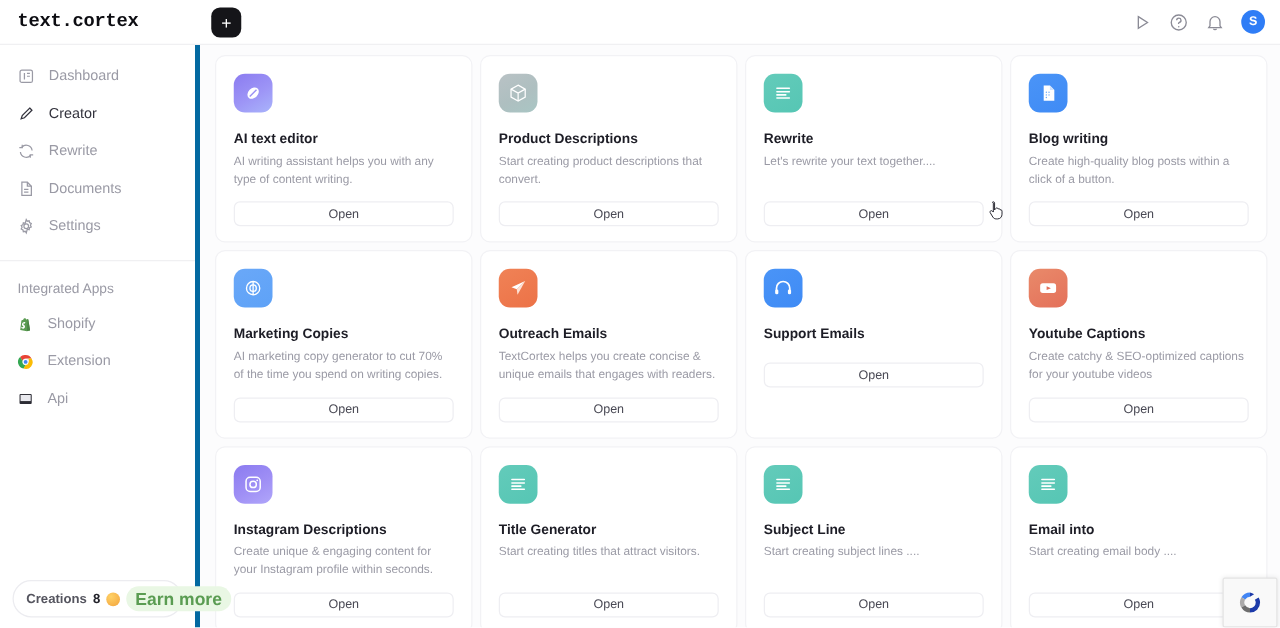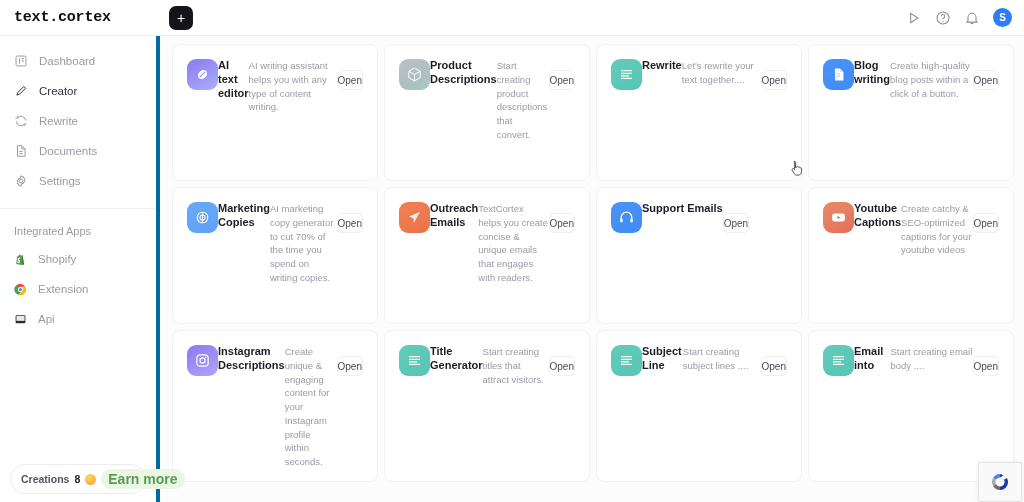--- a/index.html
+++ b/index.html
@@ -106,21 +106,21 @@
   .grid {
     display: grid;
     grid-template-columns: repeat(4, 1fr);
     gap: 6px 6px;
   }
   .card {
     background: #ffffff;
     border: 1px solid #f2f2f5;
     border-radius: 8px;
     padding: 14px 14px 12px 14px;
-    display: flex; 
+    display: flex; flex-direction: column;
     cursor: pointer;
     min-height: 137px;
   }
   .card-icon {
     width: 31px; height: 31px; border-radius: 9px;
     display: flex; align-items: center; justify-content: center;
     margin-bottom: 15px; flex: none;
   }
   .card-icon svg { width: 17px; height: 17px; display: block; }
   .card-title {

